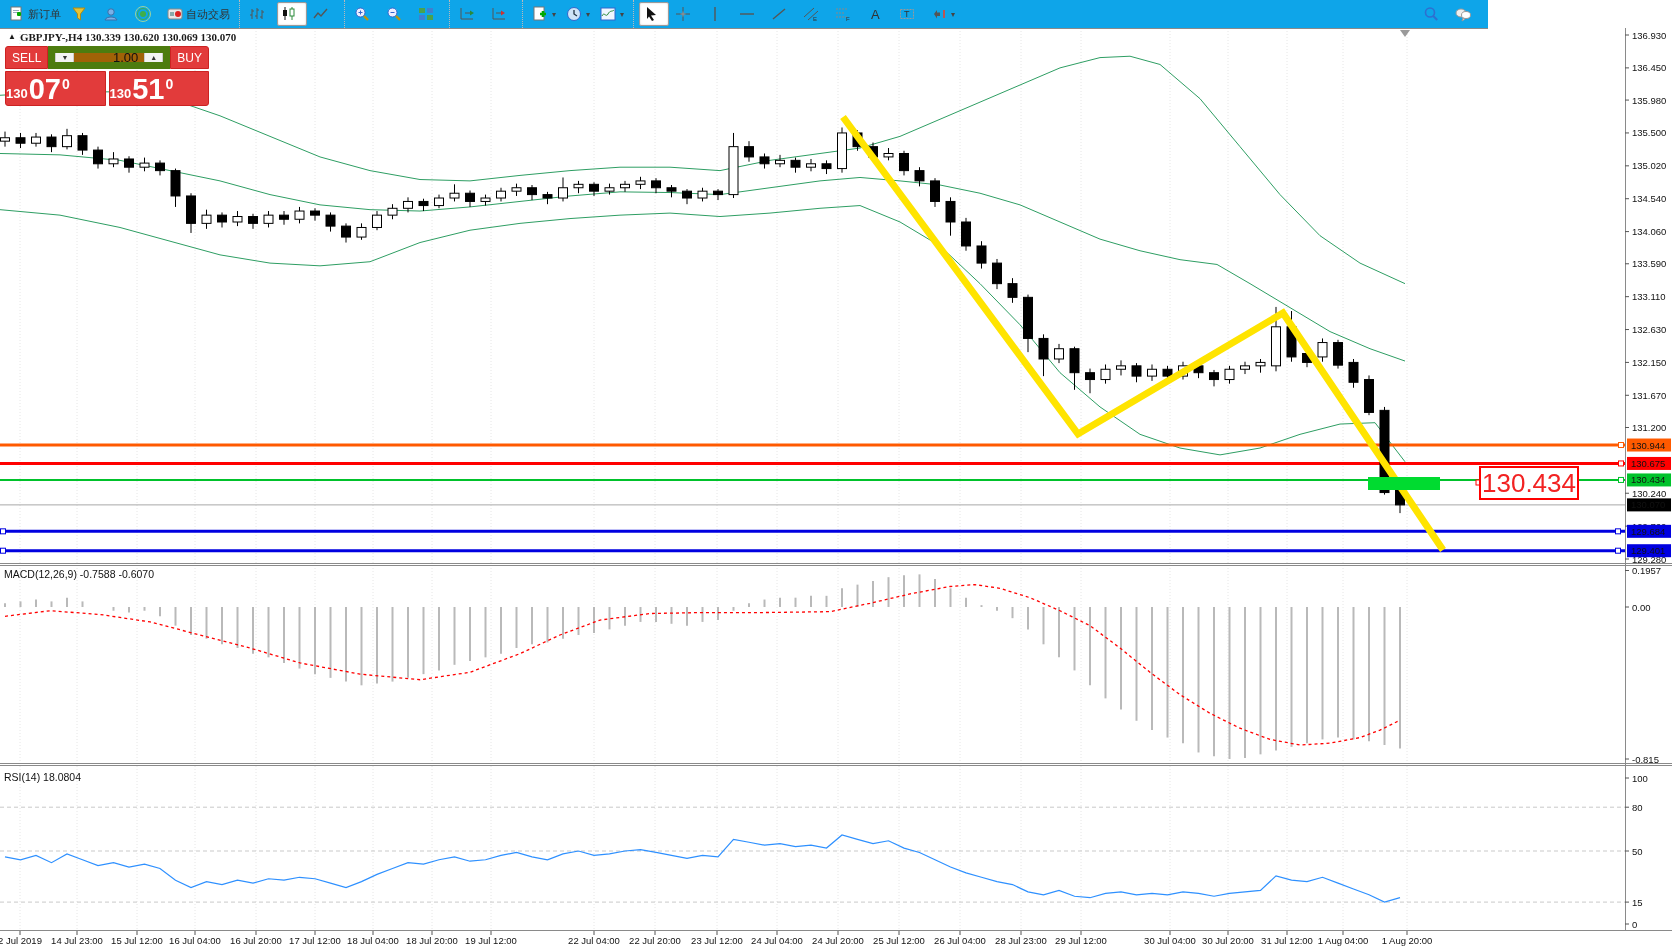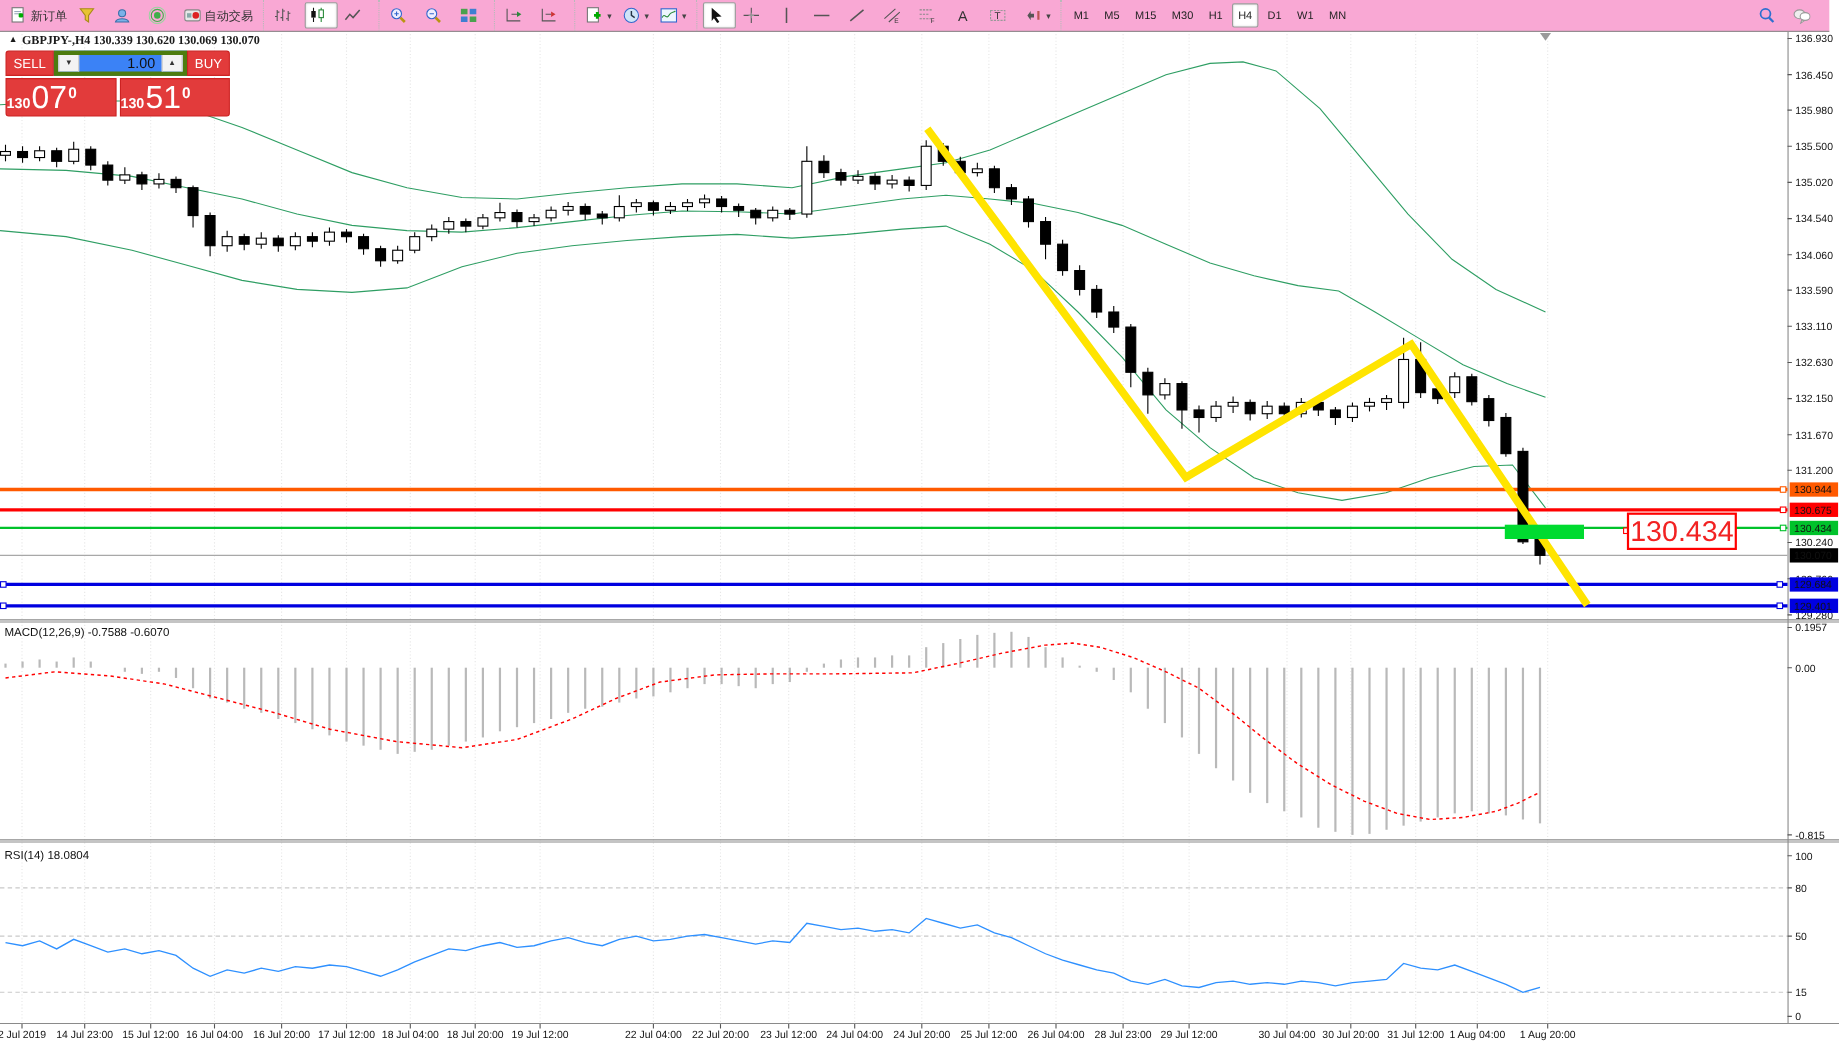--- a/index.html
+++ b/index.html
@@ -1,19 +1,19 @@
 <!DOCTYPE html>
 <html><head>
 <meta charset="utf-8">
 <style>
   html,body{margin:0;padding:0;background:#fff;}
   #app{position:relative;width:1672px;height:949px;overflow:hidden;background:#fff;
        font-family:"Liberation Sans",sans-serif;-webkit-font-smoothing:antialiased;}
   
-  #toolbar{position:absolute;left:0;top:0;width:1663px;height:28px;background:#f9a8d4;
+  #toolbar{position:absolute;left:0;top:0;width:1488px;height:28px;background:#0ea5e9;
            border-bottom:1px solid #8a8a8a;display:flex;align-items:center;z-index:30;}
   .tb-group{display:flex;align-items:center;height:28px;padding:0 4px;border-left:1px dotted #b9b9b9;}
   .tb-group:first-child{border-left:none;}
   .tb-btn{display:flex;align-items:center;gap:3px;height:22px;min-width:22px;padding:0 3px;margin:0 1px;
           border:1px solid transparent;border-radius:2px;color:#333;font-size:11px;cursor:default;}
   .tb-btn.pressed{background:#ffffff;border:1px solid #9a9a9a;box-shadow:inset 0 0 2px #ccc;}
   .tb-btn .caret{font-size:8px;color:#444;margin-left:1px;}
   .tb-btn svg{display:block;}
   .tb-tf{font-size:10px;color:#222;padding:0 5px;height:20px;display:flex;align-items:center;
          border:1px solid transparent;border-radius:2px;margin:0 1px;}
@@ -22,30 +22,30 @@
   
   #symbolbar{position:absolute;left:8px;top:31px;font-size:11px;font-weight:bold;color:#1a1a1a;z-index:20;font-family:Liberation Serif, serif;}
   #symbolbar .mk{font-size:8px;vertical-align:2px;margin-right:4px;}
   
   #trade{position:absolute;left:5px;top:46px;width:204px;z-index:25;font-family:"Liberation Sans",sans-serif;}
   #trade .row1{display:flex;height:23px;}
   .tp-btn{background:#e23b3b;border:1px solid #c22;color:#fff;font-size:12px;display:flex;
           align-items:center;justify-content:center;cursor:pointer;}
   #sell-btn{width:44px;border-radius:3px 0 0 0;}
   #buy-btn{flex:1;border-radius:0 3px 0 0;}
-  .tp-spin{display:flex;background:#3b82f6;border:4px solid #4d7c0f;width:113px;}
+  .tp-spin{display:flex;background:#a16207;border:7px solid #4d7c0f;width:113px;}
   .tp-spin .sp-btn{width:17px;display:flex;align-items:center;justify-content:center;font-size:7px;color:#333;
                    background:#f3f3f3;border-left:1px solid #ccc;border-right:1px solid #ccc;cursor:pointer;}
   .tp-spin .sp-val{flex:1;display:flex;align-items:center;justify-content:flex-end;padding-right:6px;
                    font-size:13px;color:#111;}
   #trade .row2{display:flex;height:35px;margin-top:2px;gap:3px;}
   .tp-price{flex:1;background:#e23b3b;border:1px solid #c22;color:#fff;display:flex;align-items:flex-end;
             justify-content:flex-start;padding-bottom:1px;cursor:pointer;}
   .tp-price .pre{font-size:13px;font-weight:bold;margin-bottom:3px;}
-  .tp-price .big{font-size:29px;font-weight:normal;line-height:29px;margin:0 1px;}
+  .tp-price .big{font-size:29px;font-weight:bold;line-height:29px;margin:0 1px;}
   .tp-price .sup{font-size:14px;font-weight:bold;margin-bottom:12px;}
   #trade .row2 .tp-price:first-child{border-radius:0 0 0 3px;}
   #trade .row2 .tp-price:last-child{border-radius:0 0 3px 0;}
   
   #chart-svg{position:absolute;left:0;top:0;z-index:5;}
   text{font-family:"Liberation Sans",sans-serif;}
   .axis-label{font-size:9.5px;fill:#111;}
   .pane-label{font-size:10.5px;fill:#111;}
 </style>
 </head>
@@ -275,31 +275,20 @@
         </div>
         <div class="tb-btn">
           <span>
             <svg width="16" height="16" viewBox="0 0 16 16">
               <path d="M3 8l3-4 0 2.5h3V10H6v2.5z" fill="#555"></path>
               <path d="M13 4v8" stroke="#b55" stroke-width="2"></path>
             </svg>
           </span>
           <span class="caret">▾</span>
         </div>
-      </div>
-      <div class="tb-group">
-        <div class="tb-tf">M1</div>
-        <div class="tb-tf">M5</div>
-        <div class="tb-tf">M15</div>
-        <div class="tb-tf">M30</div>
-        <div class="tb-tf">H1</div>
-        <div class="tb-tf pressed">H4</div>
-        <div class="tb-tf">D1</div>
-        <div class="tb-tf">W1</div>
-        <div class="tb-tf">MN</div>
       </div>
       <div class="tb-right">
         <div class="tb-btn">
           <span>
             <svg width="16" height="16" viewBox="0 0 16 16">
               <circle cx="7" cy="6.5" r="4.5" fill="none" stroke="#2e6fd0" stroke-width="1.6"></circle>
               <path d="M10.2 10l4 4" stroke="#2e6fd0" stroke-width="2"></path>
             </svg>
           </span>
         </div>

